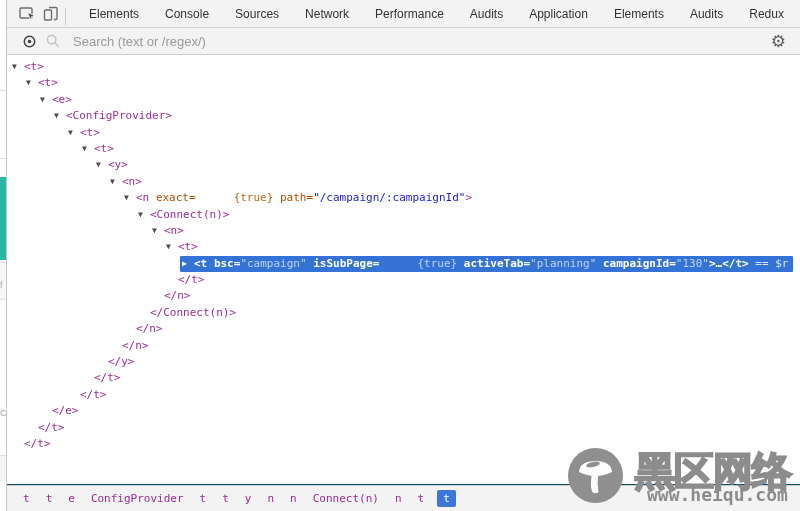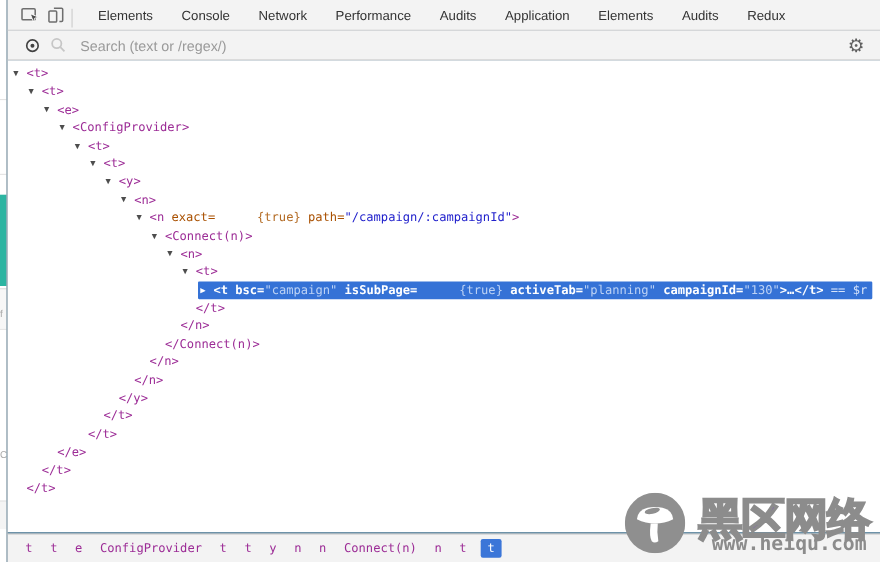--- a/index.html
+++ b/index.html
@@ -103,20 +103,21 @@
           <svg width="16" height="16" viewBox="0 0 16 16">
             <rect x="1.5" y="4" width="7" height="10" rx="1" fill="none" stroke="#6e6e6e" stroke-width="1.4"></rect>
             <path d="M6 1.5 h7 a1 1 0 0 1 1 1 v10 a1 1 0 0 1 -1 1 h-2" fill="none" stroke="#6e6e6e" stroke-width="1.4"></path>
           </svg>
         </span>
         <span class="vdiv"></span>
       </div>
       <div class="tabs">
           <div class="tab">Elements</div>
           <div class="tab">Console</div>
+          <div class="tab">Sources</div>
           <div class="tab">Network</div>
           <div class="tab">Performance</div>
           <div class="tab">Audits</div>
           <div class="tab">Application</div>
           <div class="tab">Elements</div>
           <div class="tab">Audits</div>
           <div class="tab">Redux</div>
         </div>
     </div>
 

